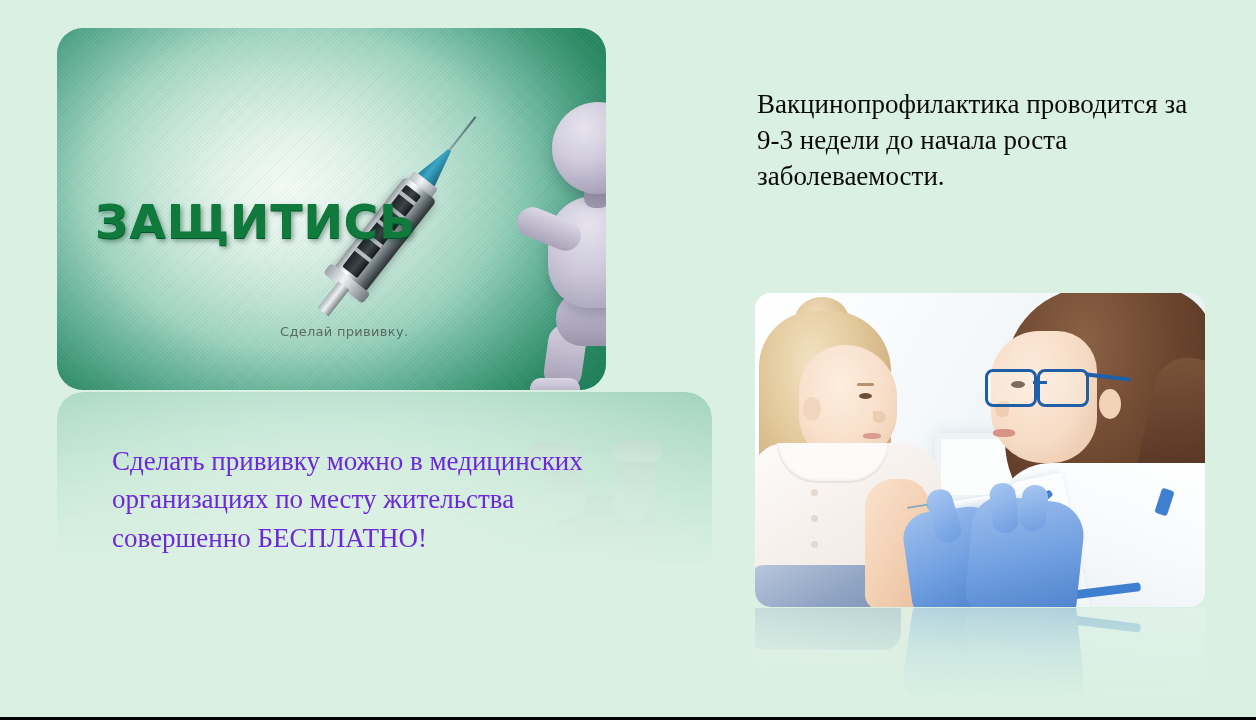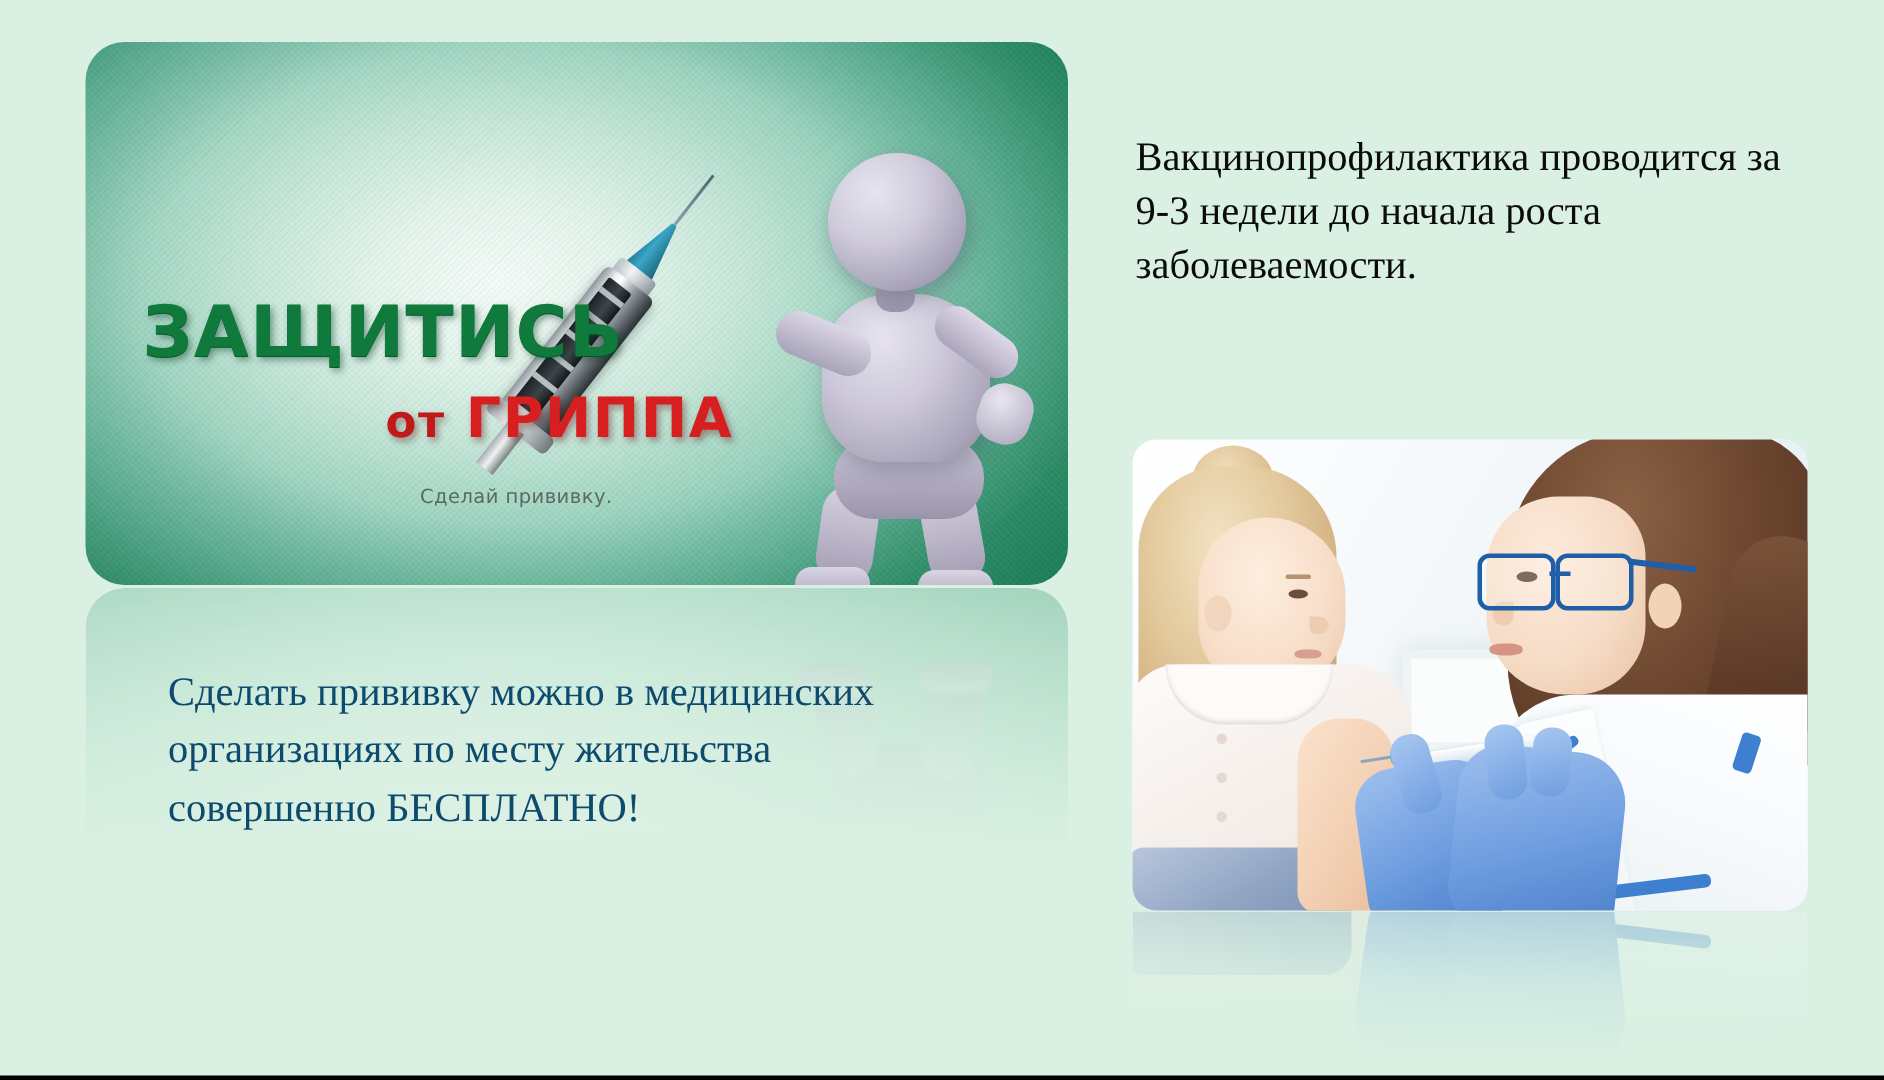--- a/index.html
+++ b/index.html
@@ -19,21 +19,21 @@
     background: #d9f0e2;
     border-bottom: 3px solid #000000;
     box-sizing: border-box;
   }
 
   
   .poster-wrap {
     position: absolute;
     left: 57px;
     top: 28px;
-    width: 655px;
+    width: 549px;
     height: 362px;
   }
   .poster {
     position: absolute;
     inset: 0;
     border-radius: 26px;
     overflow: hidden;
     background:
       radial-gradient(ellipse 78% 92% at 42% 44%,
         #f4fbf7 0%,
@@ -618,21 +618,21 @@
     color: #0b0b0b;
     font-family: "Liberation Serif", serif;
   }
   .text-bottom-left {
     position: absolute;
     left: 112px;
     top: 442px;
     width: 540px;
     font-size: 27px;
     line-height: 1.42;
-    color: #0c4a6e;
+    color: #6d28d9;
     font-family: "Liberation Serif", serif;
   }
 </style>
 </head>
 <body>
 
 <div class="slide">
 
   <div class="poster-wrap">
     <div class="poster">
@@ -663,24 +663,20 @@
         <div class="sy-tick" style="top:104px"></div>
         <div class="sy-tick" style="top:122px"></div>
         <div class="sy-tick" style="top:140px"></div>
         <div class="sy-tick" style="top:158px"></div>
         <div class="sy-tick" style="top:176px"></div>
         <div class="sy-flange"></div>
         <div class="sy-rod"></div>
       </div>
 
       <div class="poster-headline">ЗАЩИТИСЬ</div>
-      <div class="poster-subhead">
-        <span class="ot">от</span>
-        <span class="grippa">ГРИППА</span>
-      </div>
       <div class="poster-tagline">Сделай прививку.</div>
     </div>
   </div>
 
   <div class="poster-reflection">
     <div class="refl-inner">
       <div class="refl-fig">
         <div class="fg-hip"></div>
         <div class="fg-torso"></div>
 

